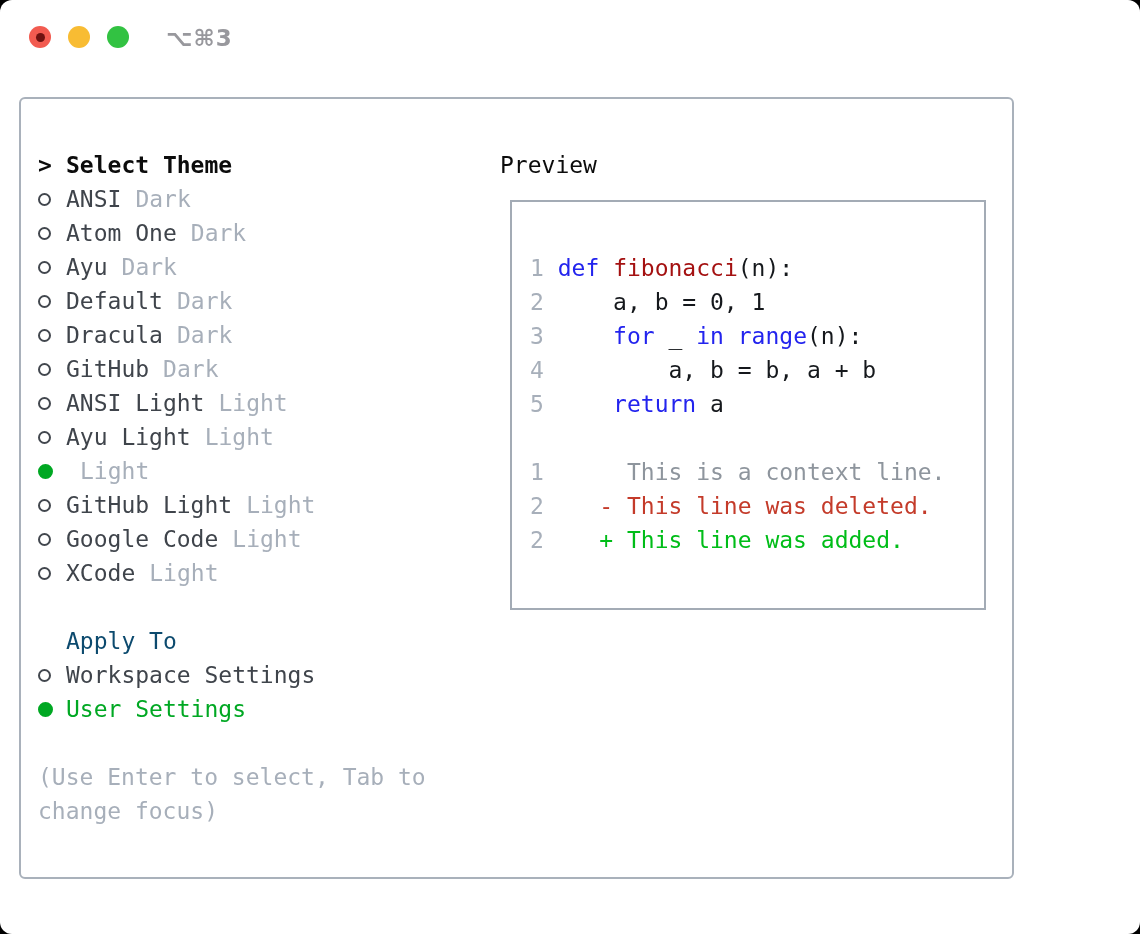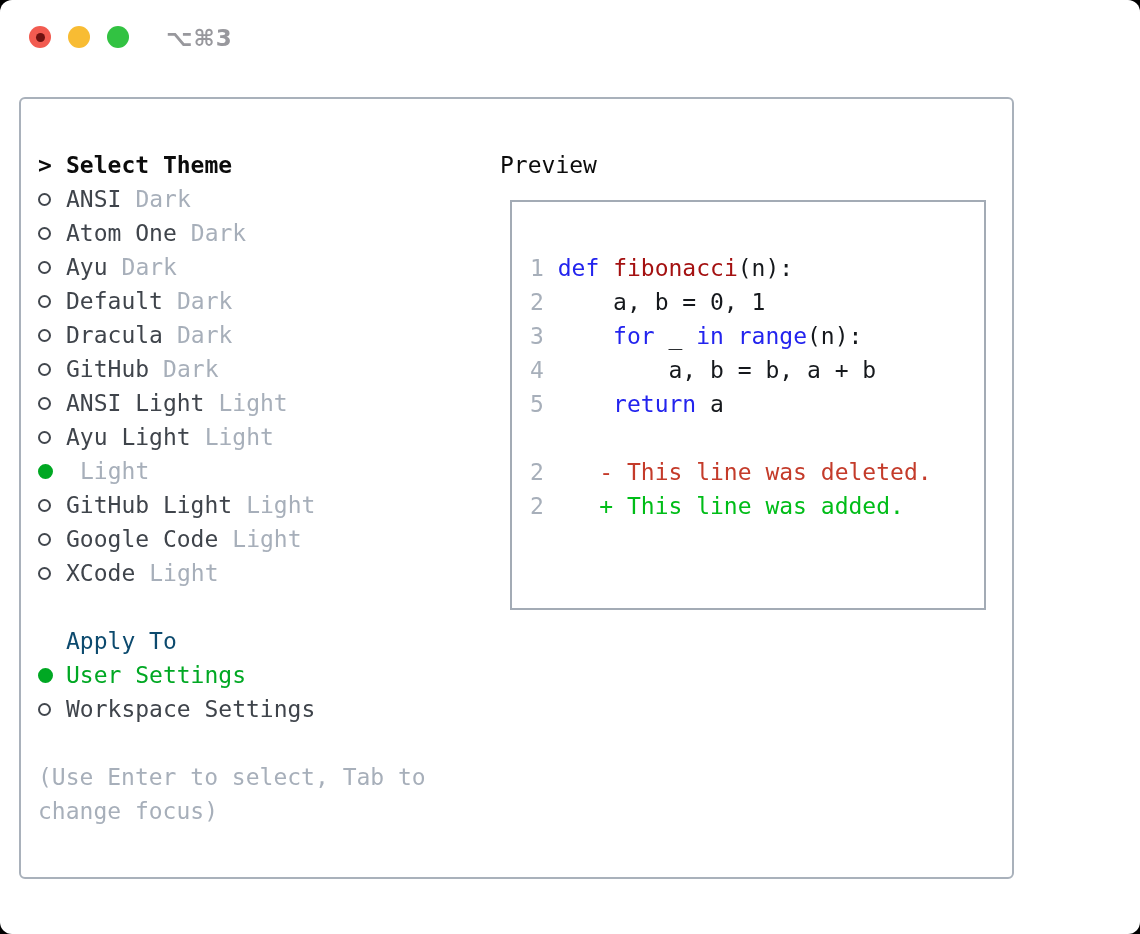--- a/index.html
+++ b/index.html
@@ -134,43 +134,44 @@
       <span class="marker"><span class="circle"></span></span>
       <span class="name">XCode</span><span class="suffix">Light</span>
     </div>
 
     <div class="spacer"></div>
 
     <div class="row">
       <span class="marker"></span>
       <span class="subheading">Apply To</span>
     </div>
+    <div class="row item">
+      <span class="marker"><span class="circle"></span></span>
+      <span class="name">Workspace Settings</span>
+    </div>
     <div class="row item selected">
       <span class="marker"><span class="circle"></span></span>
       <span class="name">User Settings</span>
-    </div>
-    <div class="row item">
-      <span class="marker"><span class="circle"></span></span>
-      <span class="name">Workspace Settings</span>
     </div>
 
     <div class="spacer"></div>
 
     <div class="help">
       <div>(Use Enter to select, Tab to</div>
       <div>change focus)</div>
     </div>
   </div>
 
   <div class="preview-title">Preview</div>
 
   <div class="preview-box">
     <div class="pline"><span class="ln">1</span><span><span class="tk-pl"> </span><span class="tk-kw">def</span><span class="tk-pl"> </span><span class="tk-fn">fibonacci</span><span class="tk-pl">(n):</span></span></div>
     <div class="pline"><span class="ln">2</span><span><span class="tk-pl">     a, b = 0, 1</span></span></div>
     <div class="pline"><span class="ln">3</span><span><span class="tk-pl">     </span><span class="tk-kw">for</span><span class="tk-pl"> _ </span><span class="tk-kw">in</span><span class="tk-pl"> </span><span class="tk-kw">range</span><span class="tk-pl">(n):</span></span></div>
     <div class="pline"><span class="ln">4</span><span><span class="tk-pl">         a, b = b, a + b</span></span></div>
     <div class="pline"><span class="ln">5</span><span><span class="tk-pl">     </span><span class="tk-kw">return</span><span class="tk-pl"> a</span></span></div>
     <div class="spacer"></div>
+    <div class="pline"><span class="ln">1</span><span><span class="tk-ctx">      This is a context line.</span></span></div>
     <div class="pline"><span class="ln">2</span><span><span class="tk-del">    - This line was deleted.</span></span></div>
     <div class="pline"><span class="ln">2</span><span><span class="tk-add">    + This line was added.</span></span></div>
   </div>
 
 </div>
 
 </body></html>

